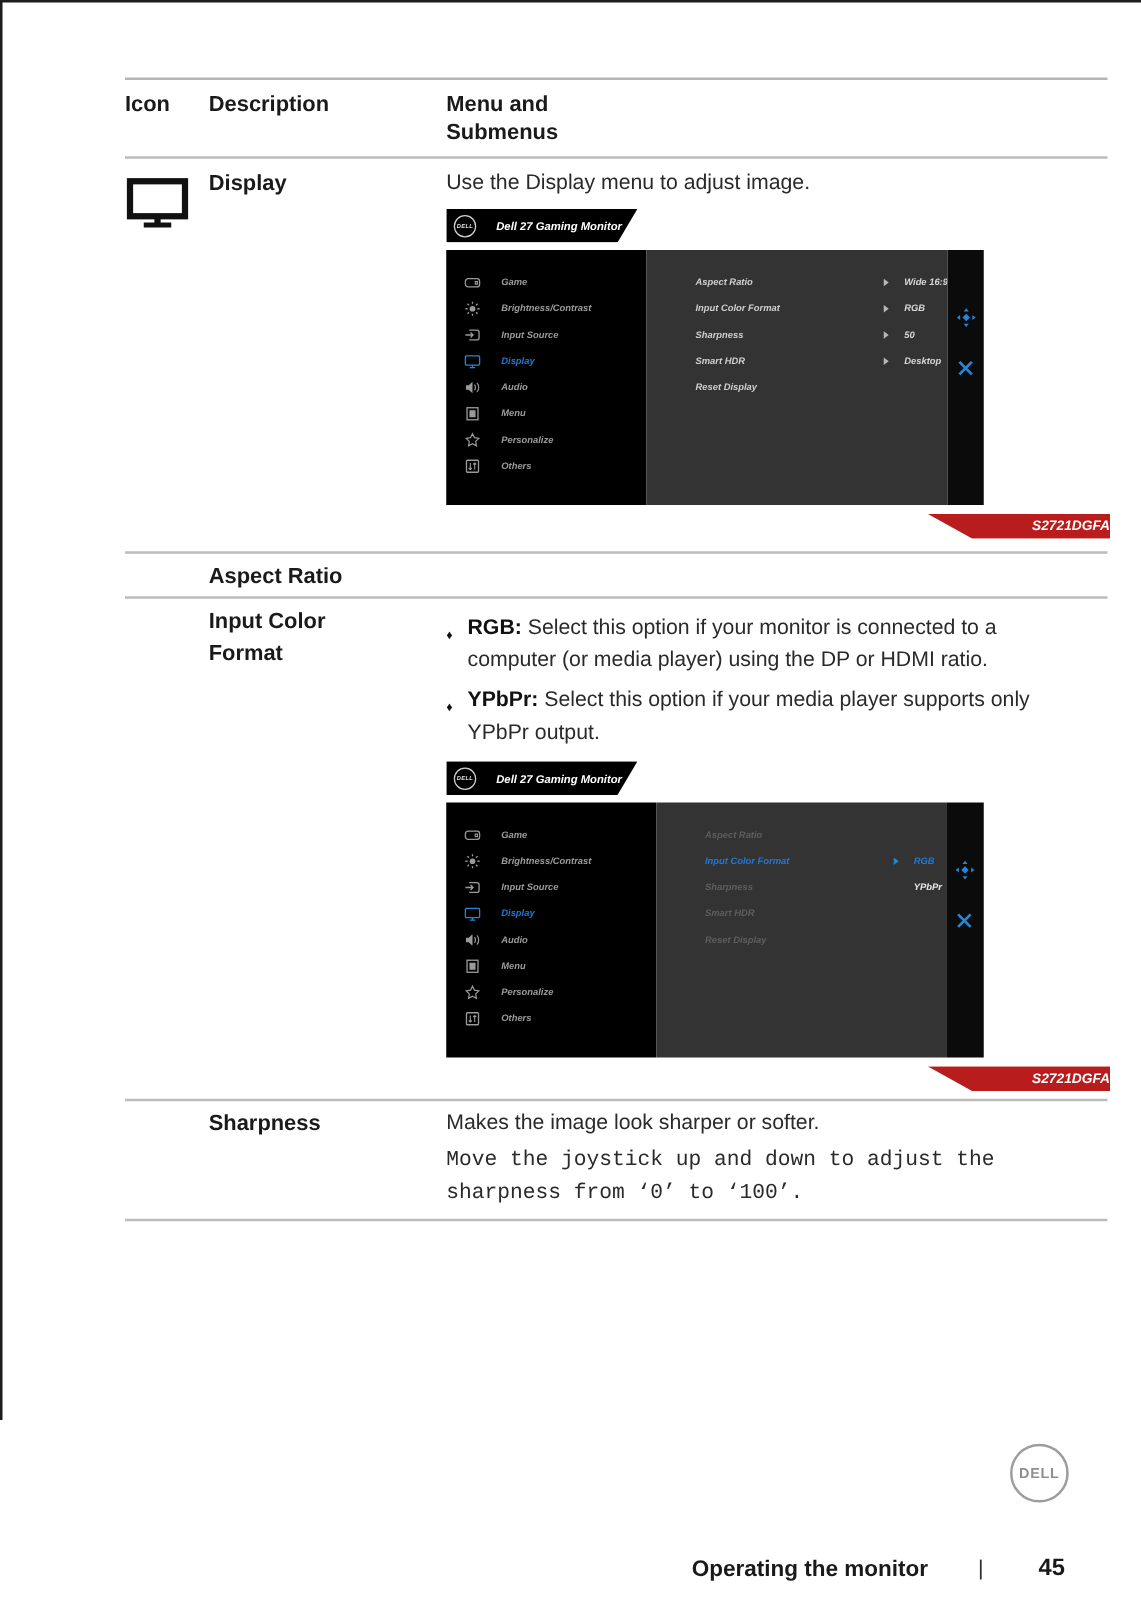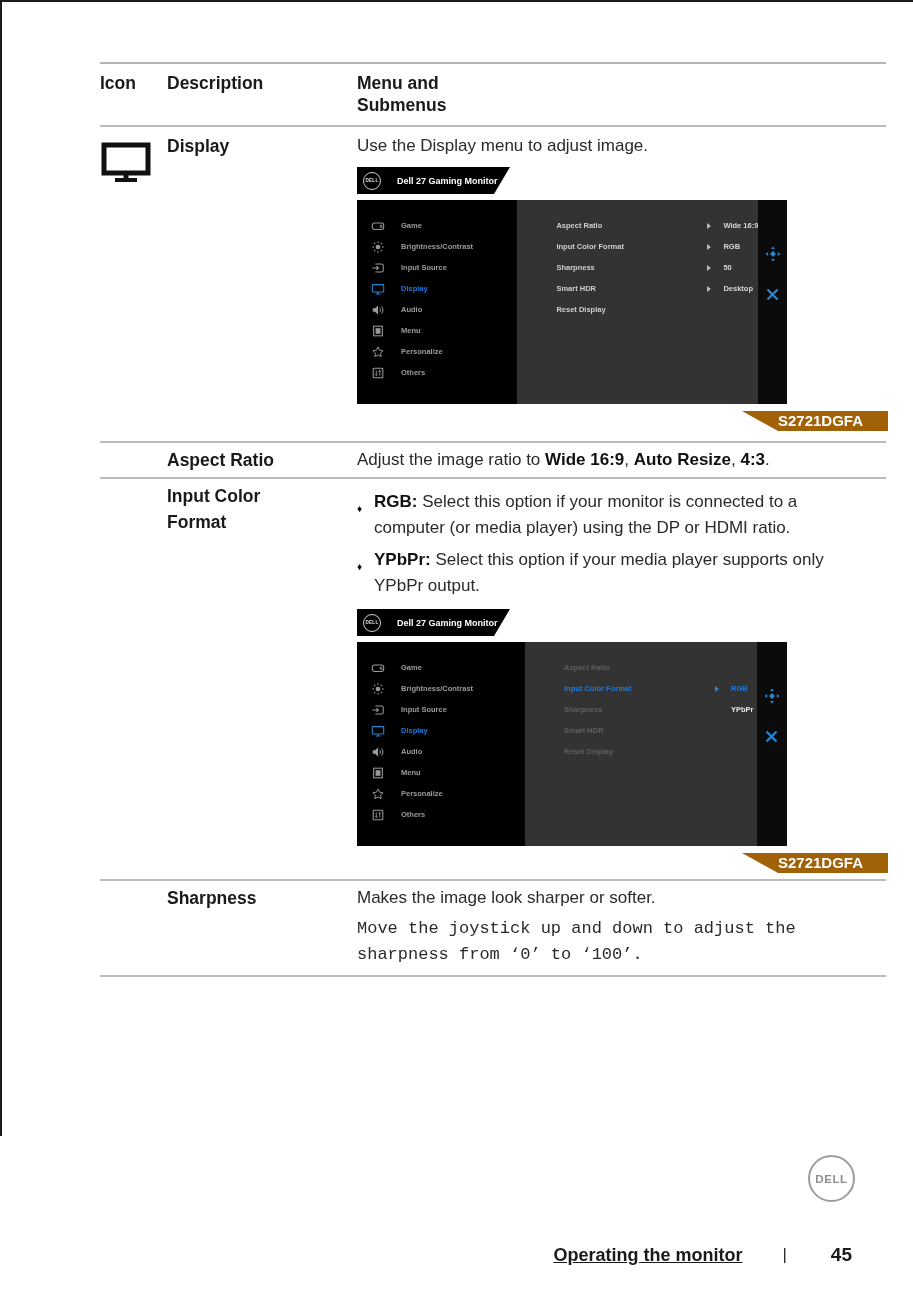--- a/index.html
+++ b/index.html
@@ -22,21 +22,21 @@
   .bullet { position:relative; padding-left:17px; margin-top:6px; }
   .bullet .glyph { position:absolute; left:0; top:7px; font-size:10px; color:#111; }
   .w505 { max-width:505px; }
   .w480 { max-width:482px; }
   .w470 { max-width:470px; }
 
   
   .mon-icon { margin-top:8px; }
 
   
-  .osd { width:531px; margin-top:8px; }
+  .osd { width:531px; margin-top:8px;font-style:italic; }
   .osd-banner { width:153px; height:27px; background:#000;
     clip-path:polygon(0 0,100% 0,calc(100% - 16px) 100%,0 100%);
     display:flex; align-items:center; padding-left:6px; }
   .dell-mini { width:18px; height:18px; border:1px solid #cfcfcf; border-radius:50%;
     color:#e0e0e0; font-size:4.6px; font-weight:bold; letter-spacing:.3px;
     display:flex; align-items:center; justify-content:center; flex:0 0 auto; }
   .banner-div { width:1px; height:13px; background:#6a6a6a; margin:0 8px; }
   .banner-title { color:#fff; font-size:9px; font-weight:bold; white-space:nowrap; padding-right:14px; }
 
   .osd-main { display:flex; width:430px; height:204px; margin-top:6px; }
@@ -59,31 +59,31 @@
   .crow .lbl.hl { color:#2178d8; }
   .crow .val.hl { color:#2178d8; }
   .crow .val.white { color:#e8e8e8; }
   .arr.hidden { visibility:hidden; }
 
   .osd-strip { width:30px; background:#0b0b0b; position:relative; }
   .joy { position:absolute; left:7px; top:46px; }
   .xmark { position:absolute; left:8px; top:88px; }
 
   .badge-row { width:531px; display:flex; justify-content:flex-end; margin-top:7px; }
-  .osd-badge { width:146px; height:20px; background:#a16207; color:#fff;
+  .osd-badge { width:146px; height:20px; background:#b91c1c; color:#fff;
     clip-path:polygon(0 0,100% 0,100% 100%,36px 100%);
-    font-size:15px; font-weight:bold; line-height:20px; text-align:left; padding-left:36px; }
+    font-size:11px; font-weight:bold; line-height:20px; text-align:right; padding-left:36px; }
 
   
   .dell-footer { position:absolute; top:1155px; left:808px; width:47px; height:47px;
     border:2.5px solid #9d9d9d; border-radius:50%; color:#8f8f8f;
     display:flex; align-items:center; justify-content:center;
     font-size:11.5px; font-weight:bold; letter-spacing:.6px; }
   .footer-line { position:absolute; top:1244px; right:61px; display:flex; align-items:center; }
-  .footer-section { font-weight:bold; font-size:18px;text-decoration:underline; }
+  .footer-section { font-weight:bold; font-size:18px; }
   .footer-sep { font-size:17px; color:#2a2a2a; margin:0 44px 0 40px; }
   .footer-page { font-weight:bold; font-size:19px; }
 </style>
 </head>
 <body>
 
 <div class="page">
   <div class="edge-top"></div>
   <div class="edge-left"></div>
 
@@ -244,23 +244,20 @@
           </div>
         </div>
       </div>
     </div>
 
     <div class="trow">
       <div></div>
       <div class="cell-pad" style="padding-top:4px;">
         <div class="menu-label">Aspect Ratio</div>
       </div>
-      <div class="cell-pad" style="padding-top:4px; padding-bottom:3px;">
-        <div class="body-text"><span>Adjust the image ratio to </span><span class="b">Wide 16:9</span><span>, </span><span class="b">Auto Resize</span><span>, </span><span class="b">4:3</span><span>.</span></div>
-      </div>
     </div>
 
     <div class="trow">
       <div></div>
       <div class="cell-pad" style="padding-top:4px;">
         <div class="menu-label">Input Color Format</div>
       </div>
       <div class="cell-pad" style="padding-top:4px; padding-bottom:6px;">
         <div class="body-text bullet w505">
           <span class="glyph">♦</span><span class="b">RGB:</span><span> Select this option if your monitor is connected to a computer (or media player) using the DP or HDMI ratio.</span>

